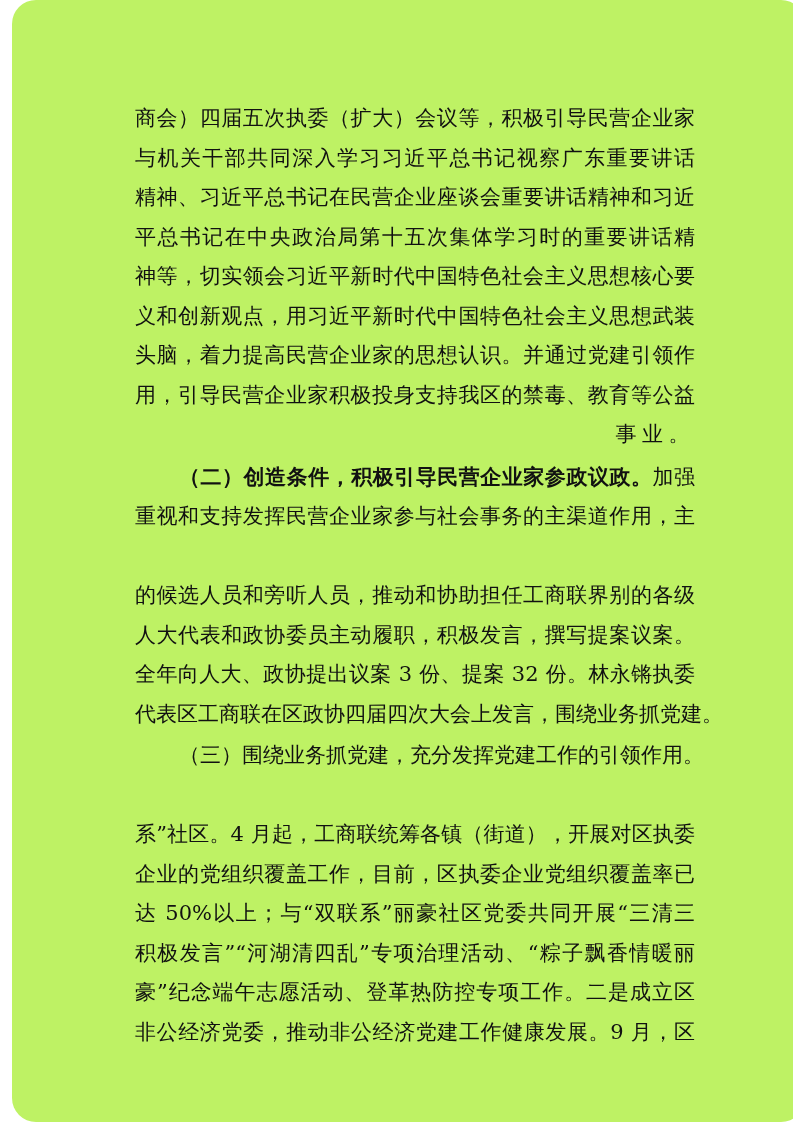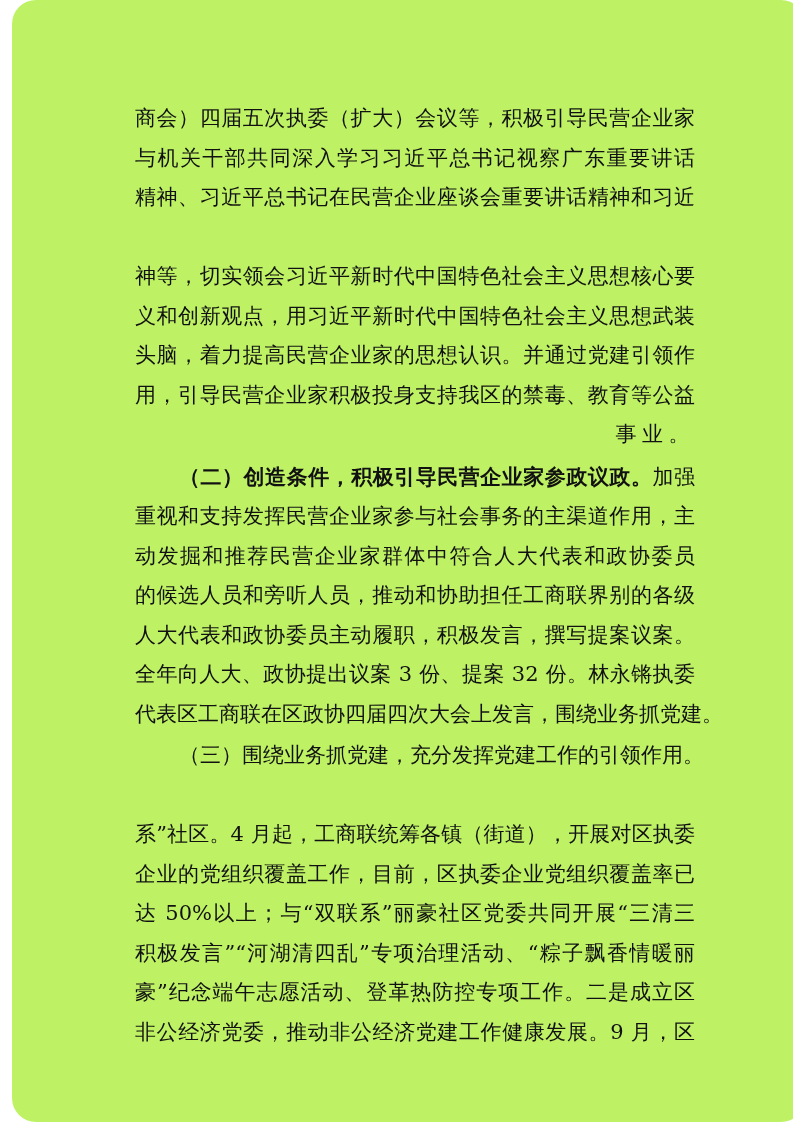--- a/index.html
+++ b/index.html
@@ -22,31 +22,31 @@
   .line.indent { left: 167px; width: 516px; }
   .line.heading { font-weight: normal; }
 </style>
 </head>
 <body>
 
 <div class="page">
   <div class="line justify" style="top:103px">商会）四届五次执委（扩大）会议等，积极引导民营企业家</div>
   <div class="line justify" style="top:143px">与机关干部共同深入学习习近平总书记视察广东重要讲话</div>
   <div class="line justify" style="top:182px">精神、习近平总书记在民营企业座谈会重要讲话精神和习近</div>
+  <div class="line justify" style="top:222px">平总书记在中央政治局第十五次集体学习时的重要讲话精</div>
   <div class="line justify" style="top:301px">义和创新观点，用习近平新时代中国特色社会主义思想武装</div>
   <div class="line justify" style="top:261px">神等，切实领会习近平新时代中国特色社会主义思想核心要</div>
   <div class="line justify" style="top:340px">头脑，着力提高民营企业家的思想认识。并通过党建引领作</div>
   <div class="line justify" style="top:380px">用，引导民营企业家积极投身支持我区的禁毒、教育等公益</div>
   <div class="line" style="top:419px">事业。</div>
 
   <div class="line justify indent" style="top:462px">
     <span class="heading" style="font-weight:bold">（二）创造条件，积极引导民营企业家参政议政。</span><span>加强</span>
   </div>
   <div class="line justify" style="top:501px">重视和支持发挥民营企业家参与社会事务的主渠道作用，主</div>
-  <div class="line justify" style="top:541px">动发掘和推荐民营企业家群体中符合人大代表和政协委员</div>
   <div class="line justify" style="top:580px">的候选人员和旁听人员，推动和协助担任工商联界别的各级</div>
   <div class="line justify" style="top:620px">人大代表和政协委员主动履职，积极发言，撰写提案议案。</div>
   <div class="line justify" style="top:659px">全年向人大、政协提出议案 3 份、提案 32 份。林永锵执委</div>
   <div class="line justify" style="top:699px">代表区工商联在区政协四届四次大会上发言，围绕业务抓党建。</div>
 
   <div class="line justify indent heading" style="top:740px">（三）围绕业务抓党建，充分发挥党建工作的引领作用。</div>
   <div class="line justify" style="top:819px">系”社区。4 月起，工商联统筹各镇（街道），开展对区执委</div>
   <div class="line justify" style="top:859px">企业的党组织覆盖工作，目前，区执委企业党组织覆盖率已</div>
   <div class="line justify" style="top:898px">达 50%以上；与“双联系”丽豪社区党委共同开展“三清三</div>
   <div class="line justify" style="top:938px">积极发言”“河湖清四乱”专项治理活动、“粽子飘香情暖丽</div>

